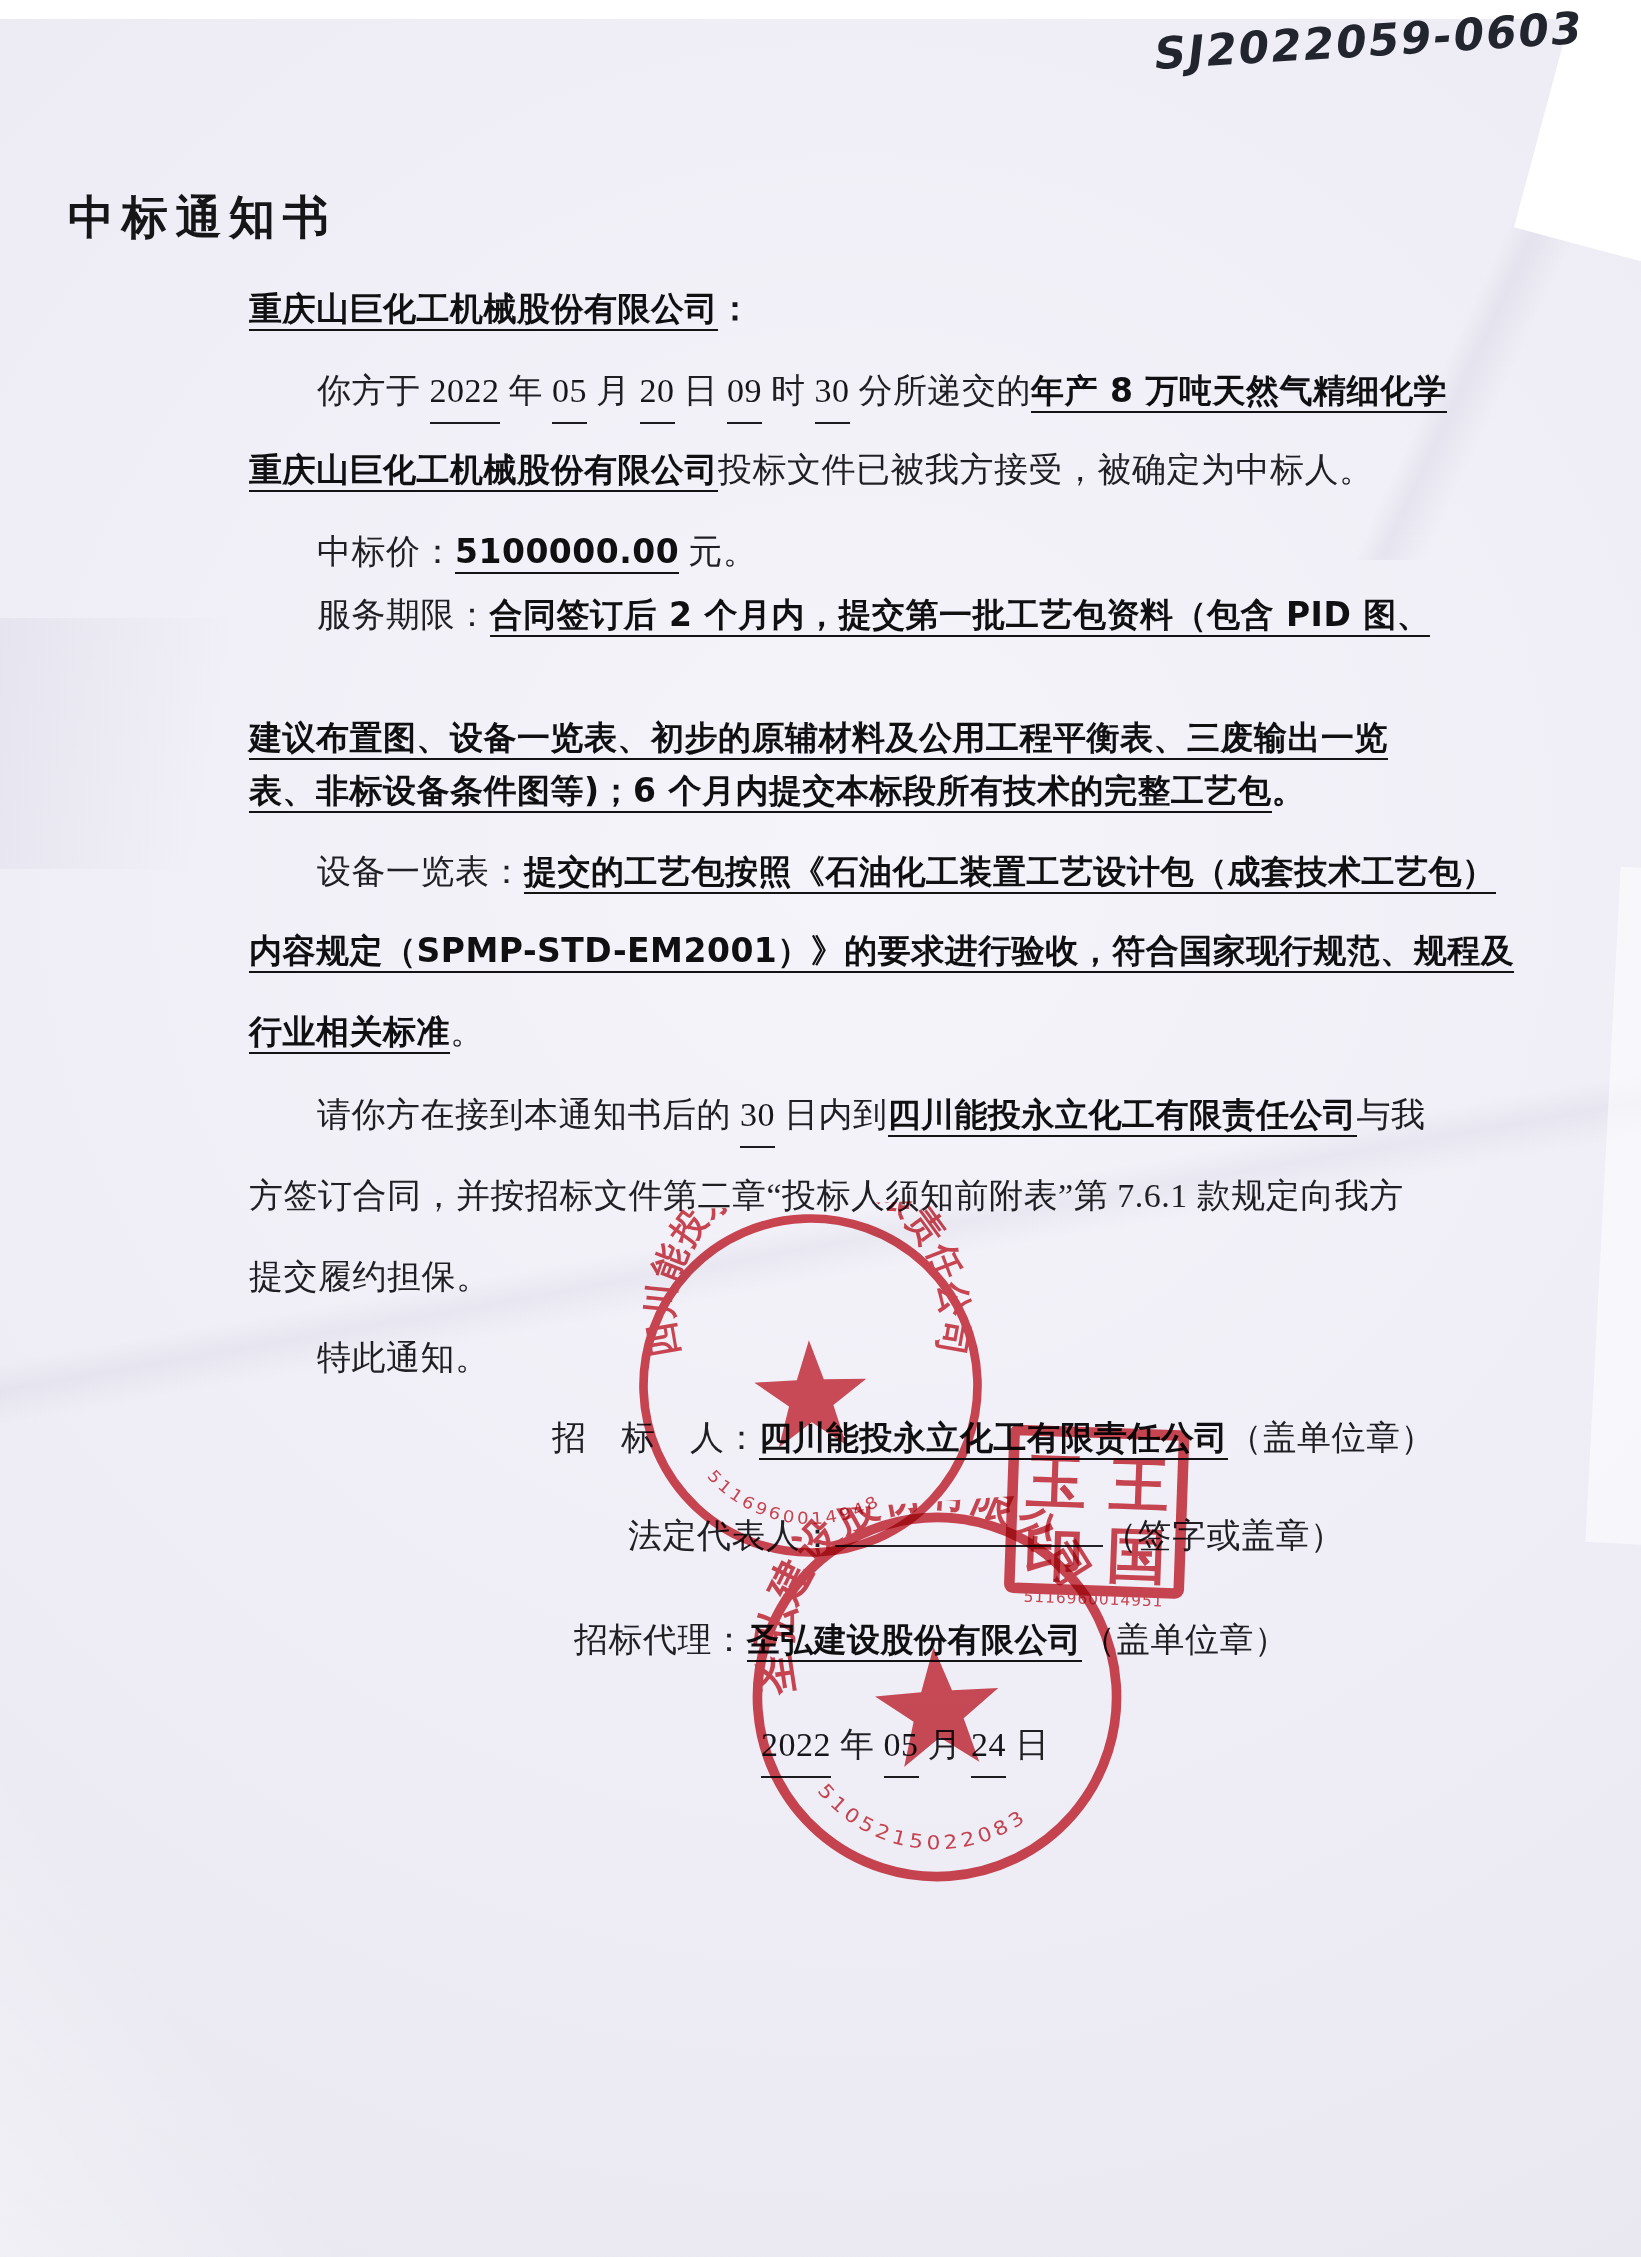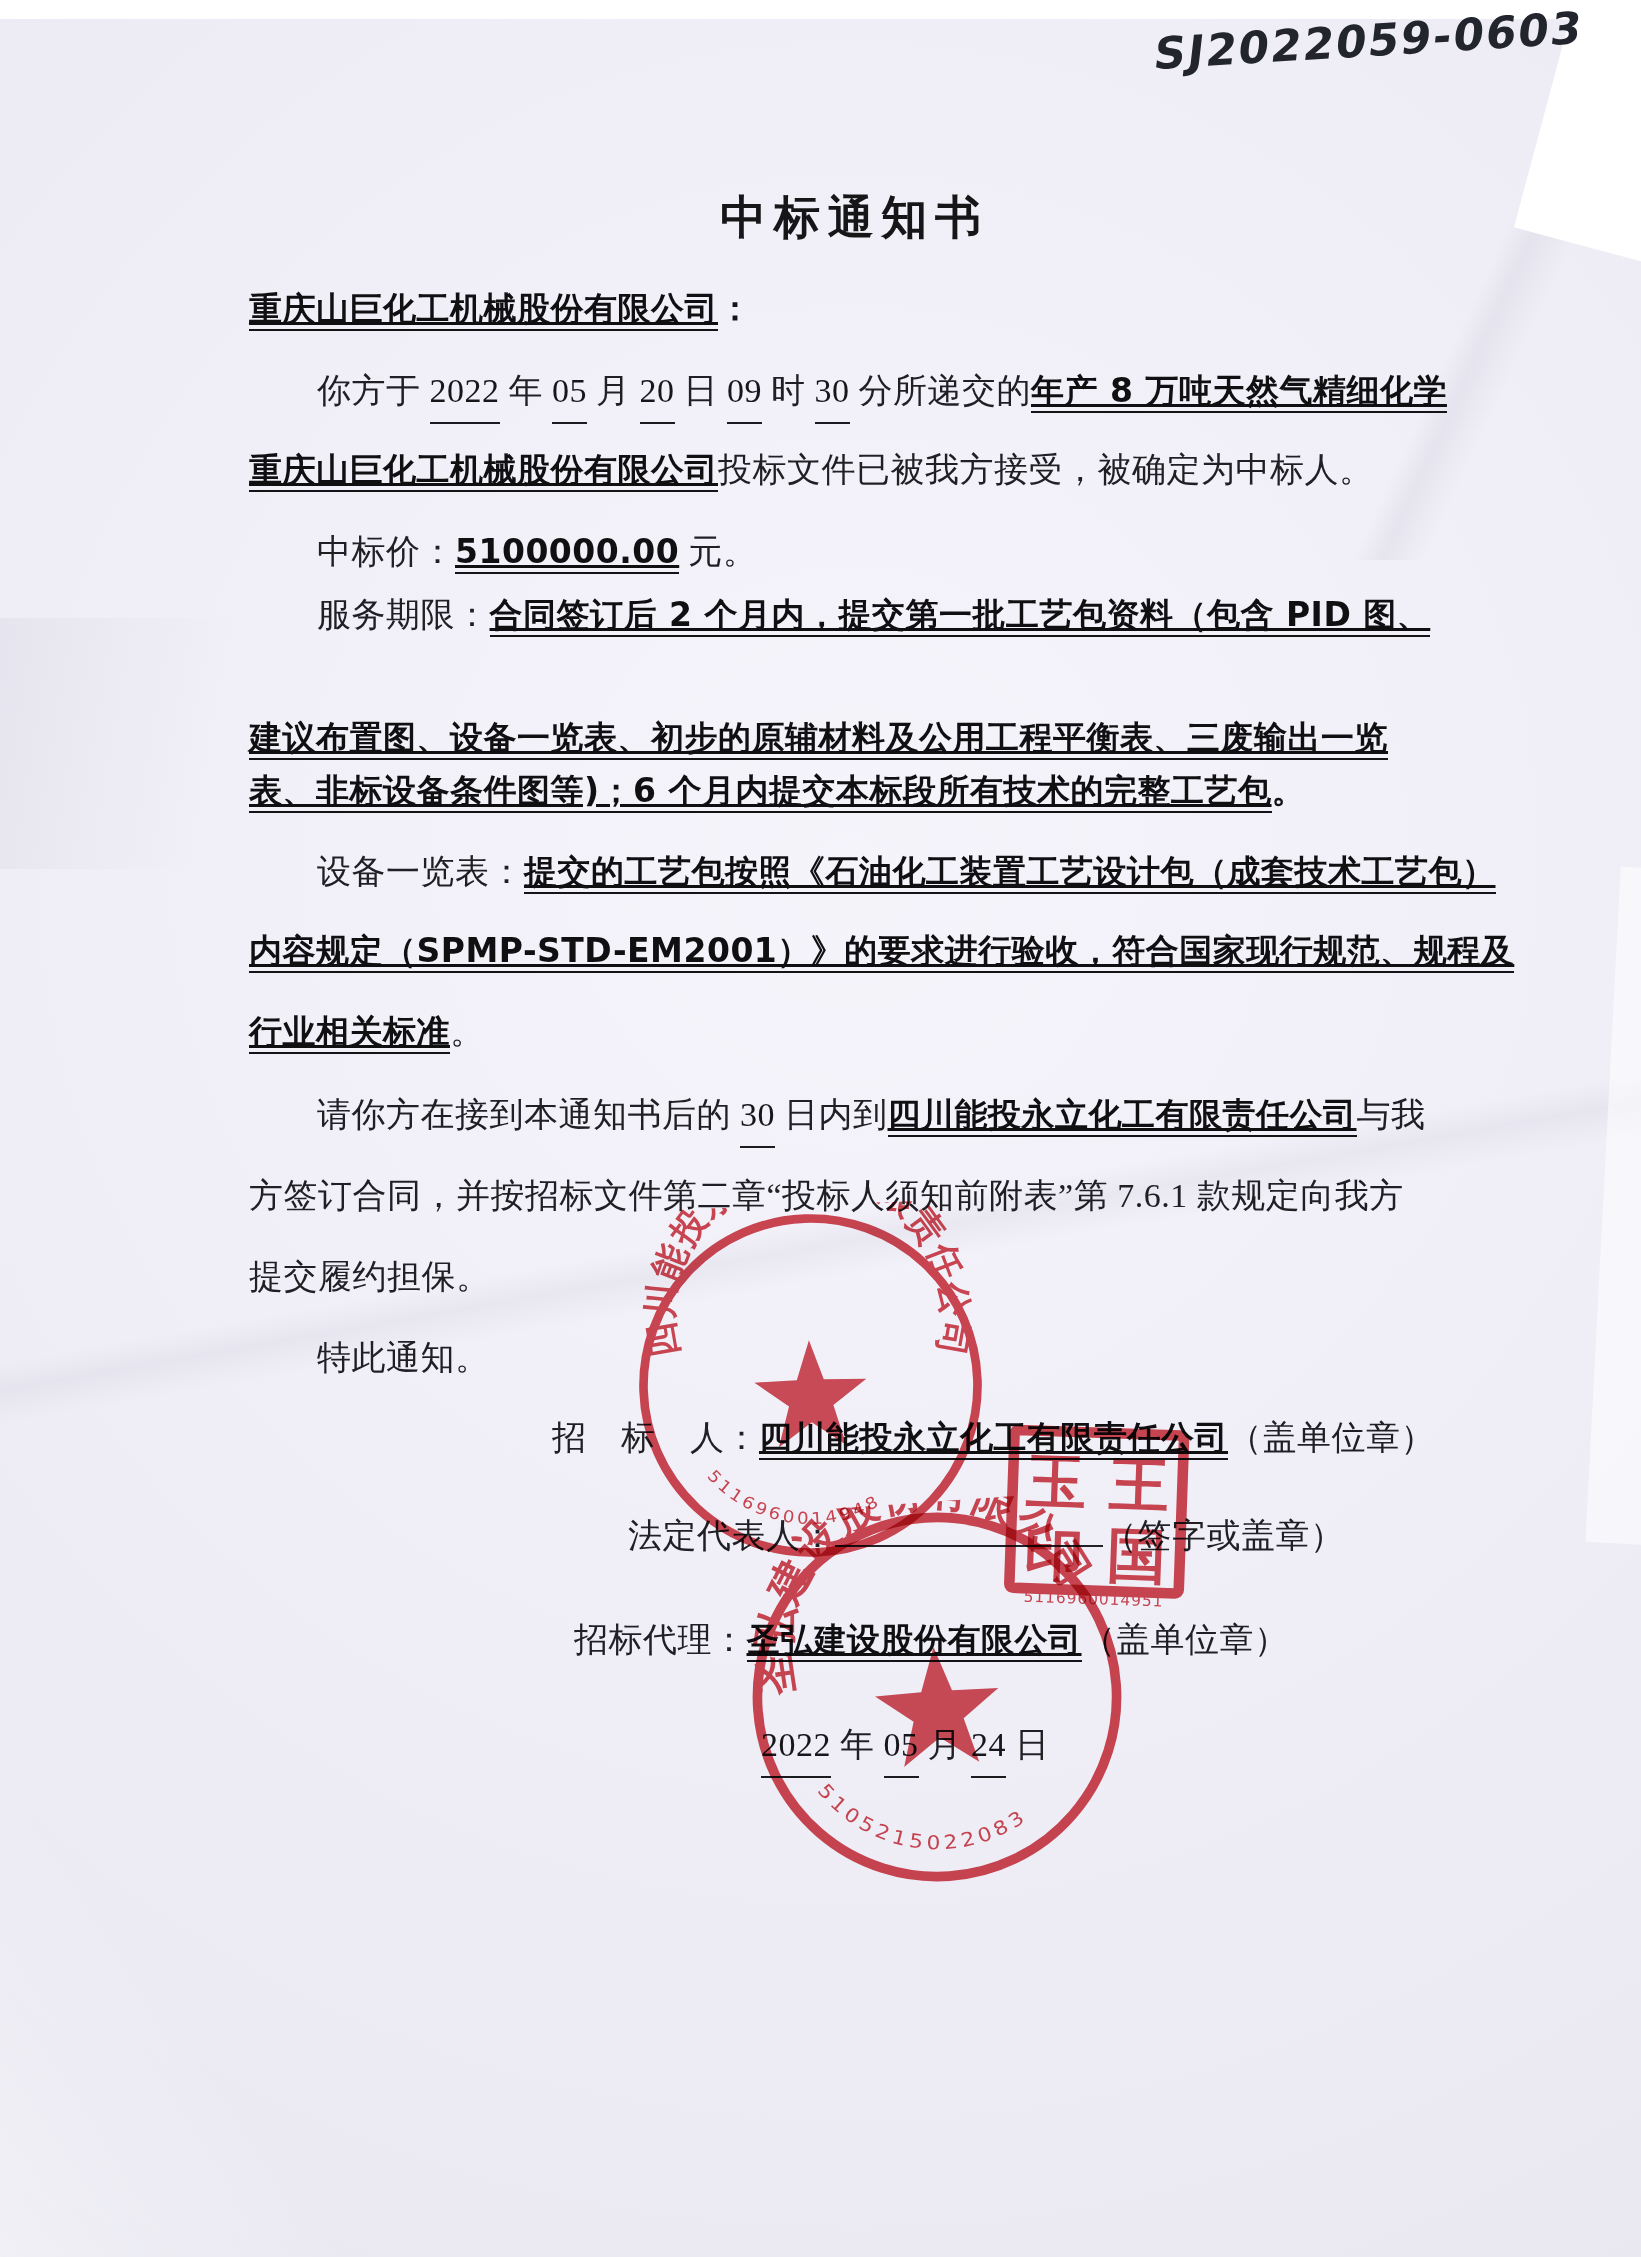--- a/index.html
+++ b/index.html
@@ -23,41 +23,41 @@
     background:linear-gradient(115deg, rgba(150,150,178,0) 60%, rgba(150,150,178,.12) 64%, rgba(150,150,178,0) 70%);}
 
   .annotation{
     position:absolute;left:1154px;top:15.4px;
     font-family:"DejaVu Sans","Liberation Sans",sans-serif;
     font-size:44px;font-weight:600;color:#23252e;letter-spacing:1.9px;
     transform:rotate(-3.5deg) skewX(-10deg);
   }
   .doc-title{
     position:absolute;left:0;top:187px;width:1641px;padding-left:68px;box-sizing:border-box;
-    text-align:center;font-size:46px;font-weight:700;letter-spacing:7.7px;color:#161619;
+    text-align:left;font-size:46px;font-weight:700;letter-spacing:7.7px;color:#161619;
   }
   .line{
     position:absolute;left:249px;width:1188px;height:58px;
     font-size:34px;line-height:46px;letter-spacing:0.5px;white-space:nowrap;
   }
   .ind{padding-left:68px;}
   .l0{top:286px}.l1{top:368px}.l2{top:447px}.l3{top:529px}.l4{top:592px}
   .l5{top:715px}.l6{top:768px}.l7{top:849px}.l8{top:928px}.l9{top:1009px}
   .l10{top:1092px}.l11{top:1173px}.l12{top:1254px}.l13{top:1335px}
   .l14{top:1415px;left:552px;width:auto}
   .l15{top:1512px;left:628px;width:auto}
   .l16{top:1617px;left:574px;width:auto}
   .l17{top:1722px;left:761px;width:auto}
   .run-n{color:#1f1f24;}
   .run-b{font-weight:700;color:#141417;}
   .run-u{color:#17171b;border-bottom:2.9px solid #1c1c20;padding-bottom:13px;}
   .run-bu{
     font-weight:700;color:#101013;
     font-family:"DejaVu Sans","Liberation Sans",sans-serif;
-    font-size:33px;border-bottom:2.9px solid #141416;padding-bottom:1px;text-decoration:underline;
+    font-size:33px;border-bottom:2.9px solid #141416;padding-bottom:1px;
   }
   .run-blank{display:inline-block;width:268px;height:33px;border-bottom:2.9px solid #232327;vertical-align:baseline;}
   .stamp{position:absolute;mix-blend-mode:multiply;opacity:.93;}
   .stamp svg{display:block;}
   #stamp-bidder{left:630px;top:1205px;transform:rotate(-2deg);}
   #stamp-name{left:1004px;top:1425px;transform:rotate(2deg);}
   #stamp-agent{left:742px;top:1502px;transform:rotate(-4deg);}
 </style>
 </head>
 <body>

